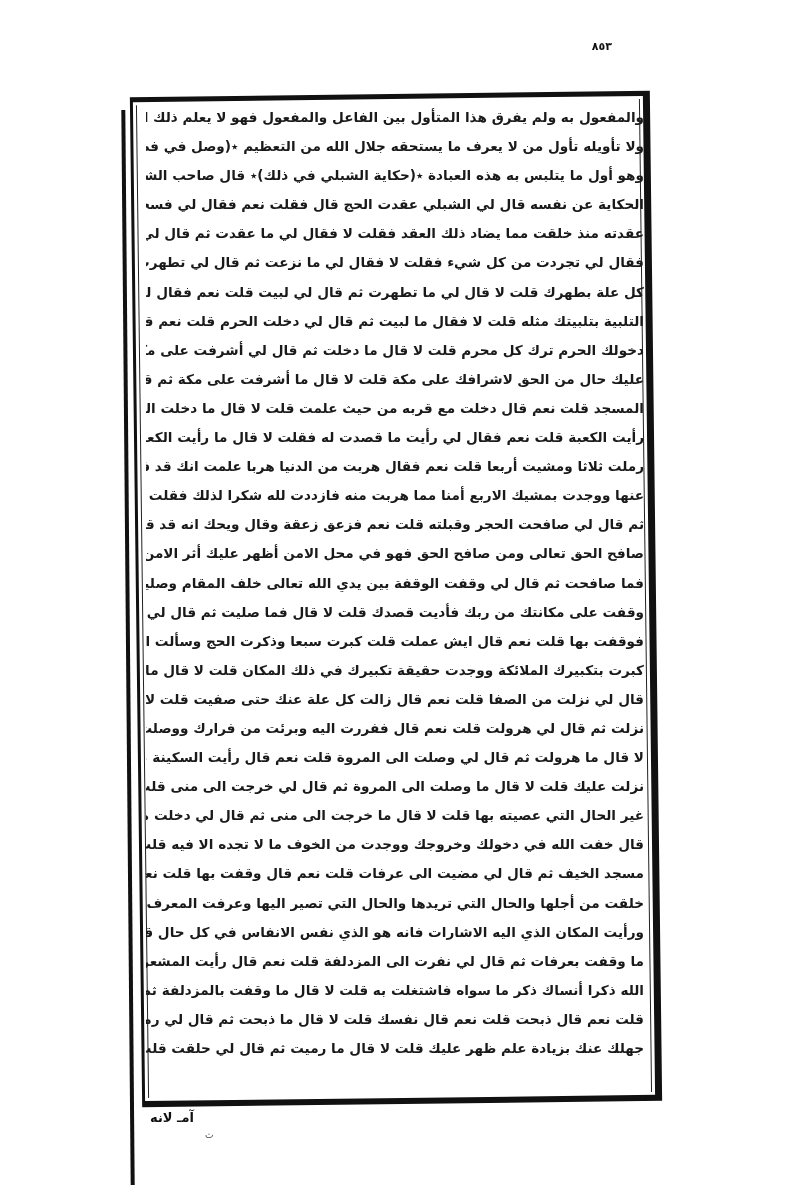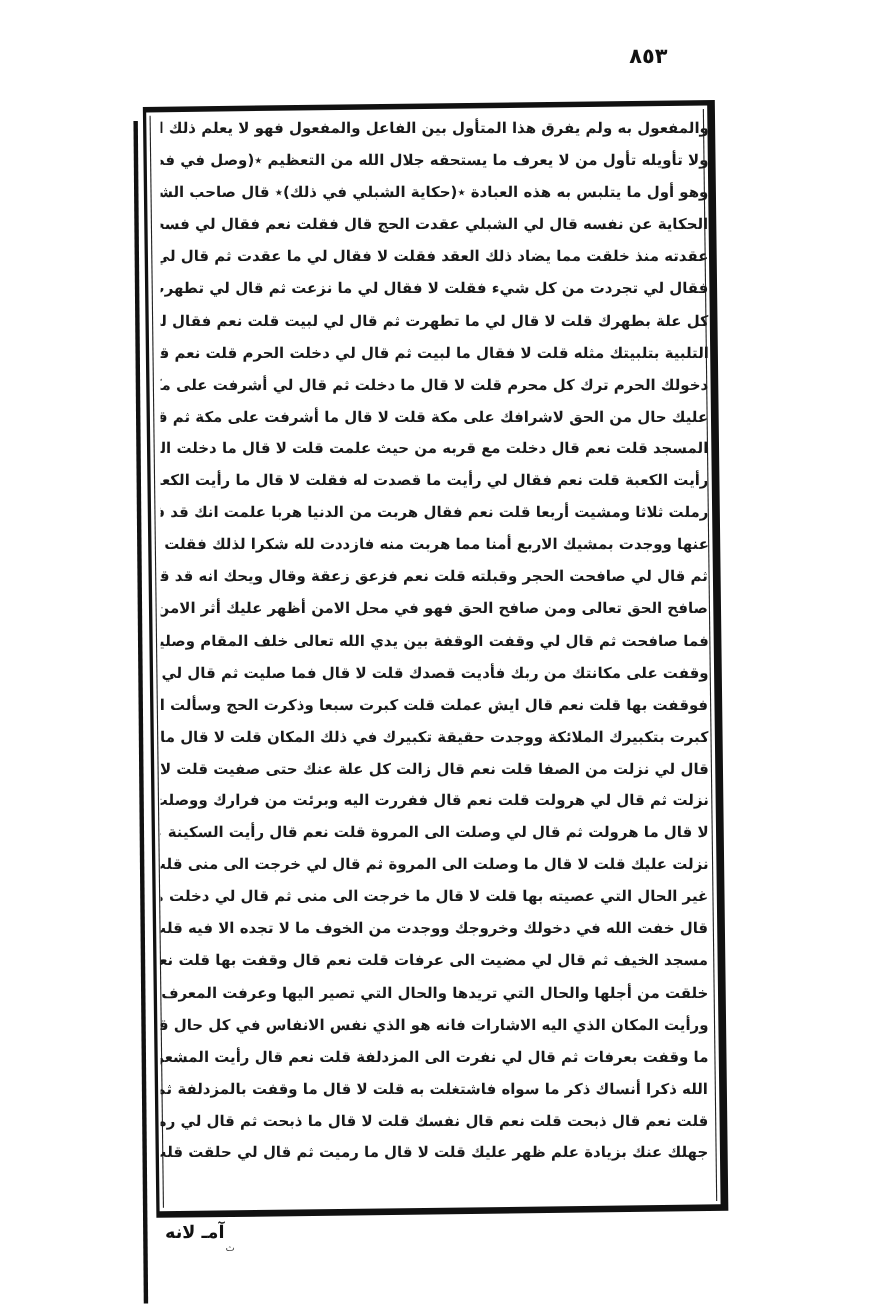--- a/index.html
+++ b/index.html
@@ -2,21 +2,21 @@
 <html><head>
 <meta charset="utf-8">
 <style>
   html, body { margin: 0; padding: 0; }
   body {
     width: 800px; height: 1196px; background: #ffffff; position: relative;
     overflow: hidden; font-family: "DejaVu Sans", sans-serif; color: #111;
   }
   .page-number {
     position: absolute; left: 572px; top: 40px; width: 40px; height: 24px;
-    font-size: 19px; font-weight: bold; direction: rtl; text-align: left;
+    font-size: 11px; font-weight: bold; direction: rtl; text-align: right;
     letter-spacing: 1px;
   }
   .frame {
     position: absolute; left: 136px; top: 94px; width: 520px; height: 1010px;
     border-top: 5px solid #111; border-bottom: 6px solid #111;
     border-left: 3px solid #111; border-right: 7px solid #111;
     box-sizing: border-box;
     transform: rotate(-0.7deg);
   }
   .frame-inner {
@@ -30,21 +30,21 @@
   .text-body {
     position: absolute; left: 146px; top: 103px; width: 498px; height: 990px;
     direction: rtl; font-family: "DejaVu Sans", sans-serif;
   }
   .line {
     height: 29.1px; line-height: 29.1px; font-size: 13.6px; white-space: nowrap;
     overflow: hidden; text-align: justify; text-align-last: justify;
     font-weight: bold; color: #1a1a1a;
   }
   .catchword {
-    position: absolute; left: 150px; top: 1110px; font-size: 16px; font-weight: bold;
+    position: absolute; left: 150px; top: 1110px; font-size: 13px; font-weight: bold;
     direction: rtl;
   }
   .catchword-mark {
     position: absolute; left: 205px; top: 1130px; font-size: 9px; color: #444;
   }
 </style>
 </head>
 <body>
 
 <div class="page-number">٨٥٣</div>

